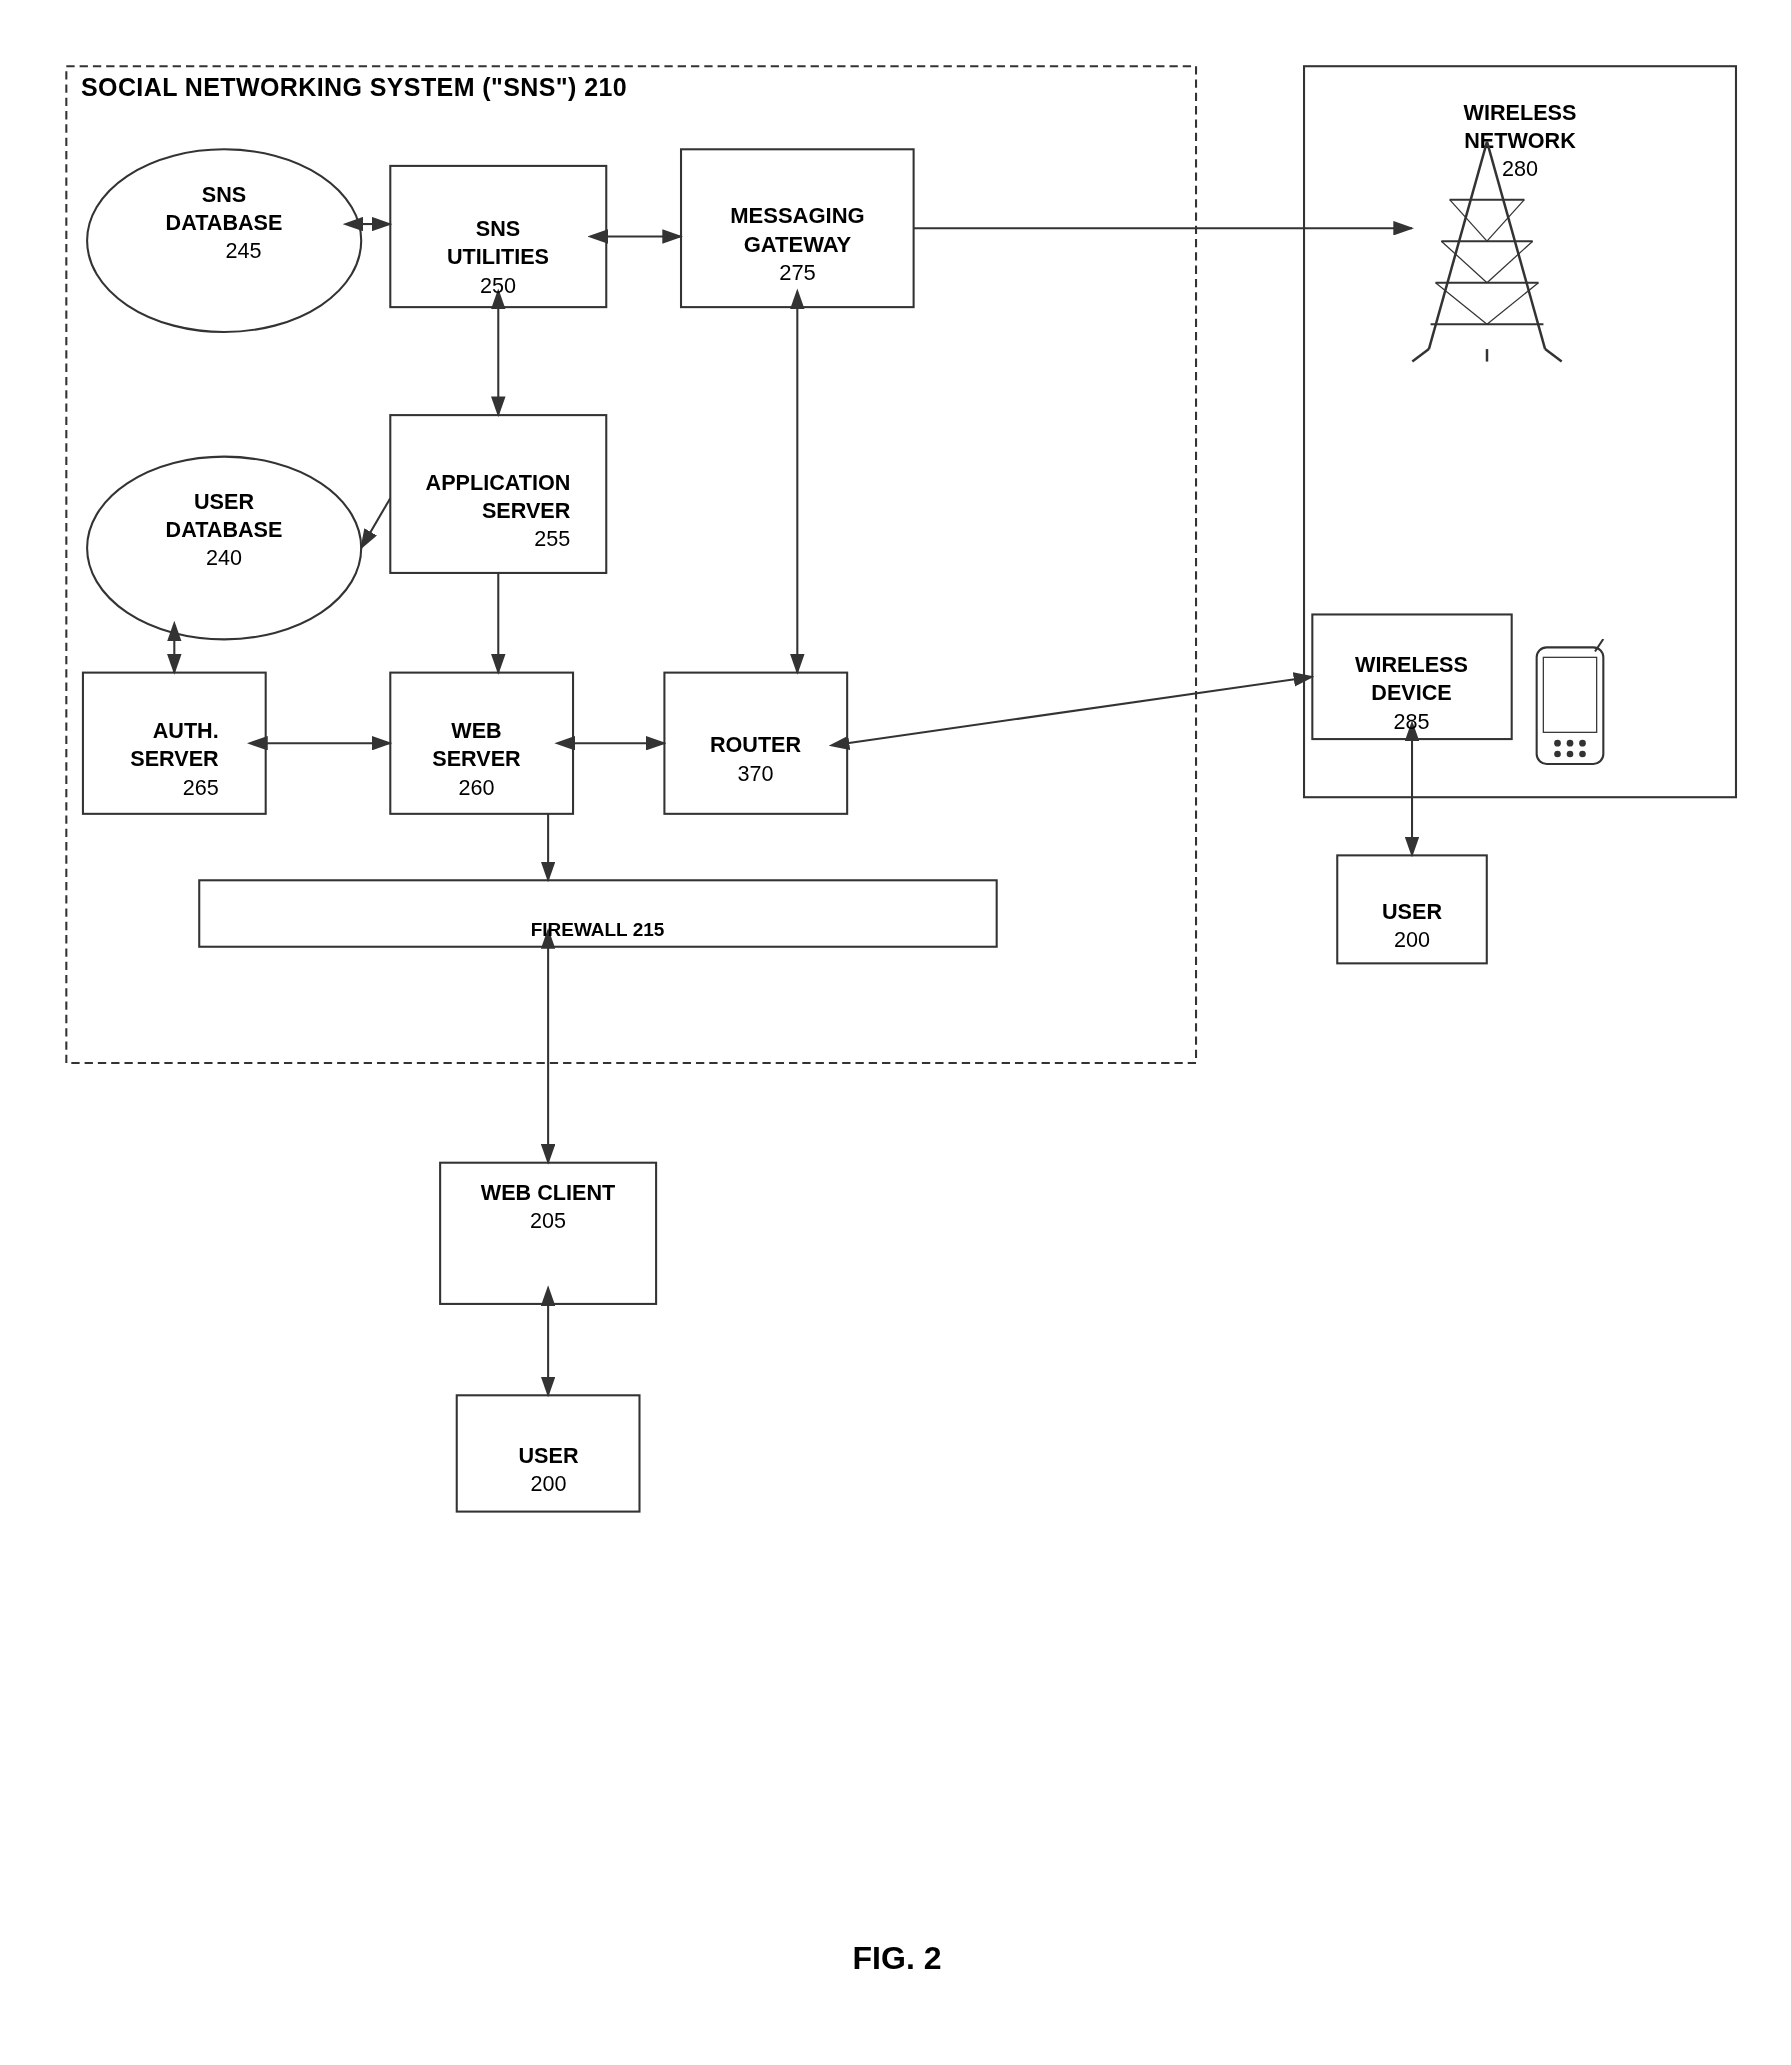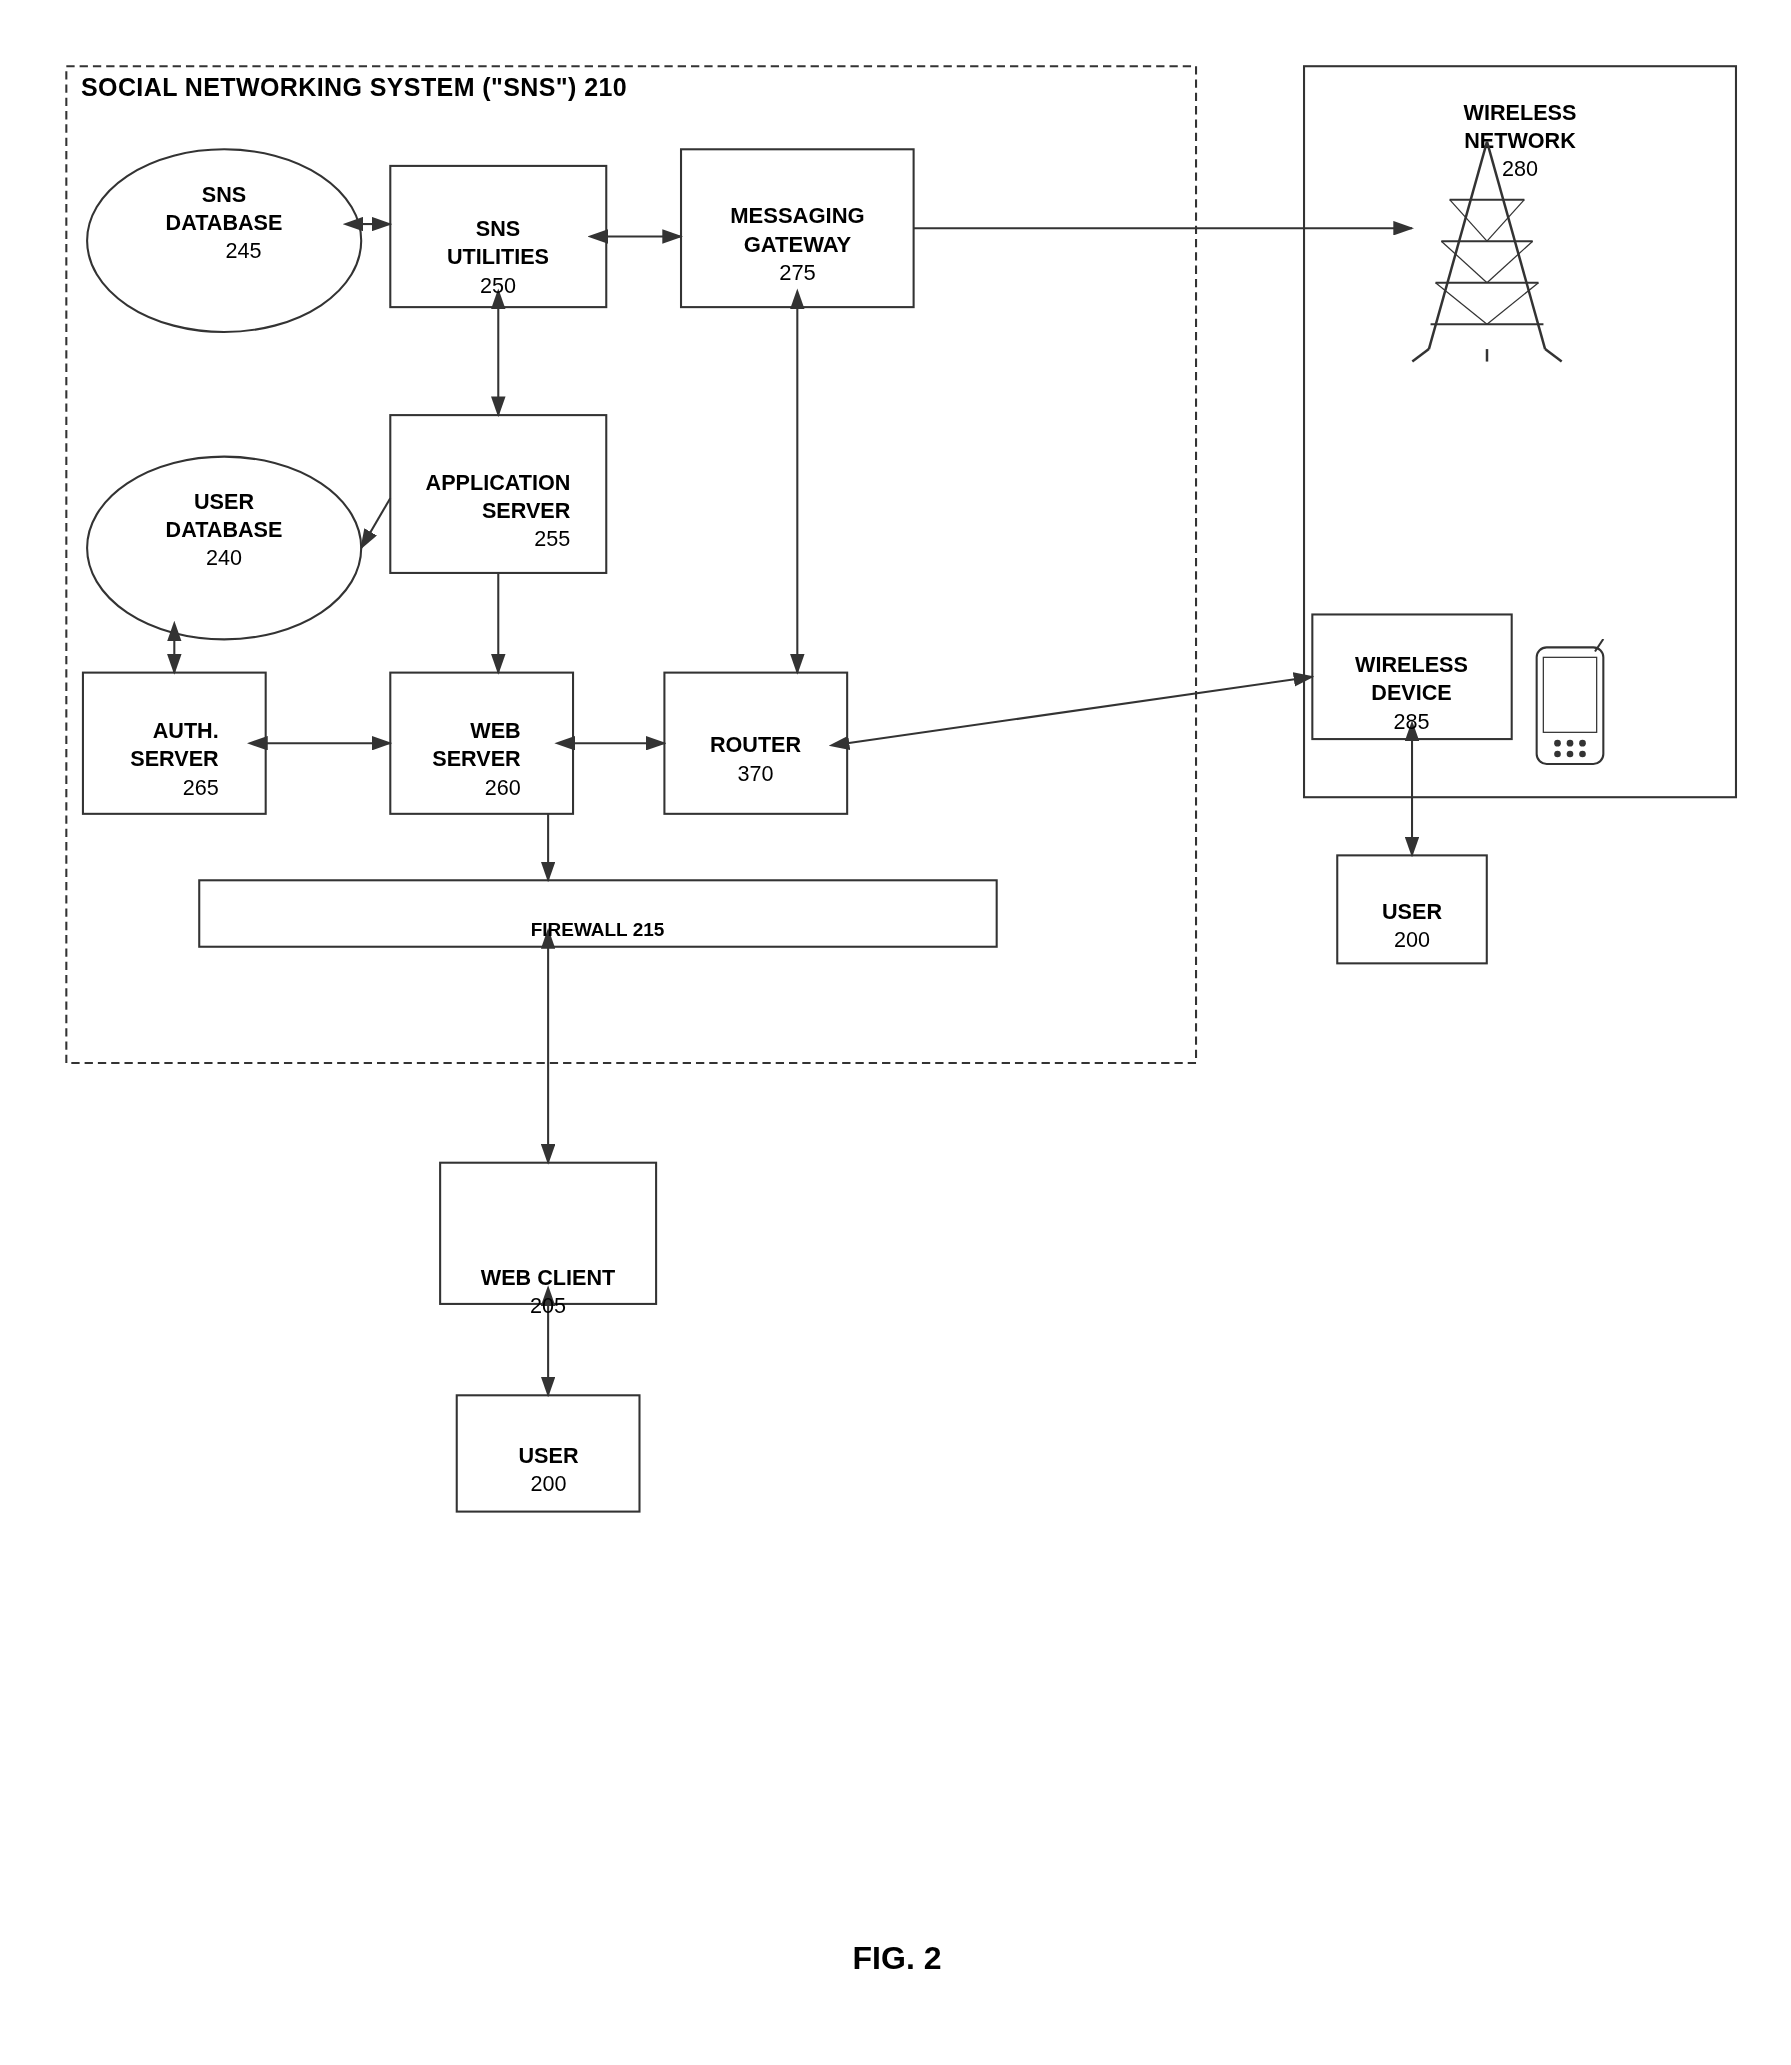--- a/index.html
+++ b/index.html
@@ -140,33 +140,33 @@
   </div>
 
   <div style="position:absolute; top:399px; left:357px; width:216px; height:158px; display:flex; flex-direction:column; align-items:center; justify-content:center; text-align:center;">
     <div style="font-size:21.6px; font-weight:bold; line-height:1.3;text-align:right;">APPLICATION<br>SERVER<br><span style="font-weight:normal;">255</span></div>
   </div>
 
   <div style="position:absolute; top:656px; left:50px; width:183px; height:141px; display:flex; flex-direction:column; align-items:center; justify-content:center; text-align:right;">
     <div style="font-size:21.6px; font-weight:bold; line-height:1.3;">AUTH.<br>SERVER<br><span style="font-weight:normal;">265</span></div>
   </div>
 
-  <div style="position:absolute; top:656px; left:357px; width:173px; height:141px; display:flex; flex-direction:column; align-items:center; justify-content:center; text-align:right;">
+  <div style="position:absolute; top:656px; left:357px; width:173px; height:141px; display:flex; flex-direction:column; align-items:center; justify-content:center; text-align:center;">
     <div style="font-size:21.6px; font-weight:bold; line-height:1.3;">WEB<br>SERVER<br><span style="font-weight:normal;">260</span></div>
   </div>
 
   <div style="position:absolute; top:656px; left:631px; width:183px; height:141px; display:flex; flex-direction:column; align-items:center; justify-content:center; text-align:center;">
     <div style="font-size:21.6px; font-weight:bold; line-height:1.3;">ROUTER<br><span style="font-weight:normal;">370</span></div>
   </div>
 
   <div style="position:absolute; top:864px; left:166px; width:797px; height:66px; display:flex; align-items:center; justify-content:center; text-align:center;">
     <div style="font-size:19px; font-weight:bold;">FIREWALL 215</div>
   </div>
 
-  <div style="position:absolute; top:1146px; left:407px; width:216px; height:141px; display:flex; flex-direction:column; align-items:center; justify-content:flex-end; text-align:center;">
+  <div style="position:absolute; top:1146px; left:407px; width:216px; height:141px; display:flex; flex-direction:column; align-items:center; justify-content:flex-start; text-align:center;">
     <div style="font-size:21.6px; font-weight:bold; line-height:1.3;">WEB CLIENT<br><span style="font-weight:normal;">205</span></div>
   </div>
 
   <div style="position:absolute; top:1379px; left:424px; width:183px; height:116px; display:flex; flex-direction:column; align-items:center; justify-content:center; text-align:center;">
     <div style="font-size:21.6px; font-weight:bold; line-height:1.3;">USER<br><span style="font-weight:normal;">200</span></div>
   </div>
 
   <div style="position:absolute; top:66px; left:1271px; width:432px; text-align:center;">
     <div style="font-size:21.6px; font-weight:bold; line-height:1.3;">WIRELESS<br>NETWORK<br><span style="font-weight:normal;">280</span></div>
   </div>

